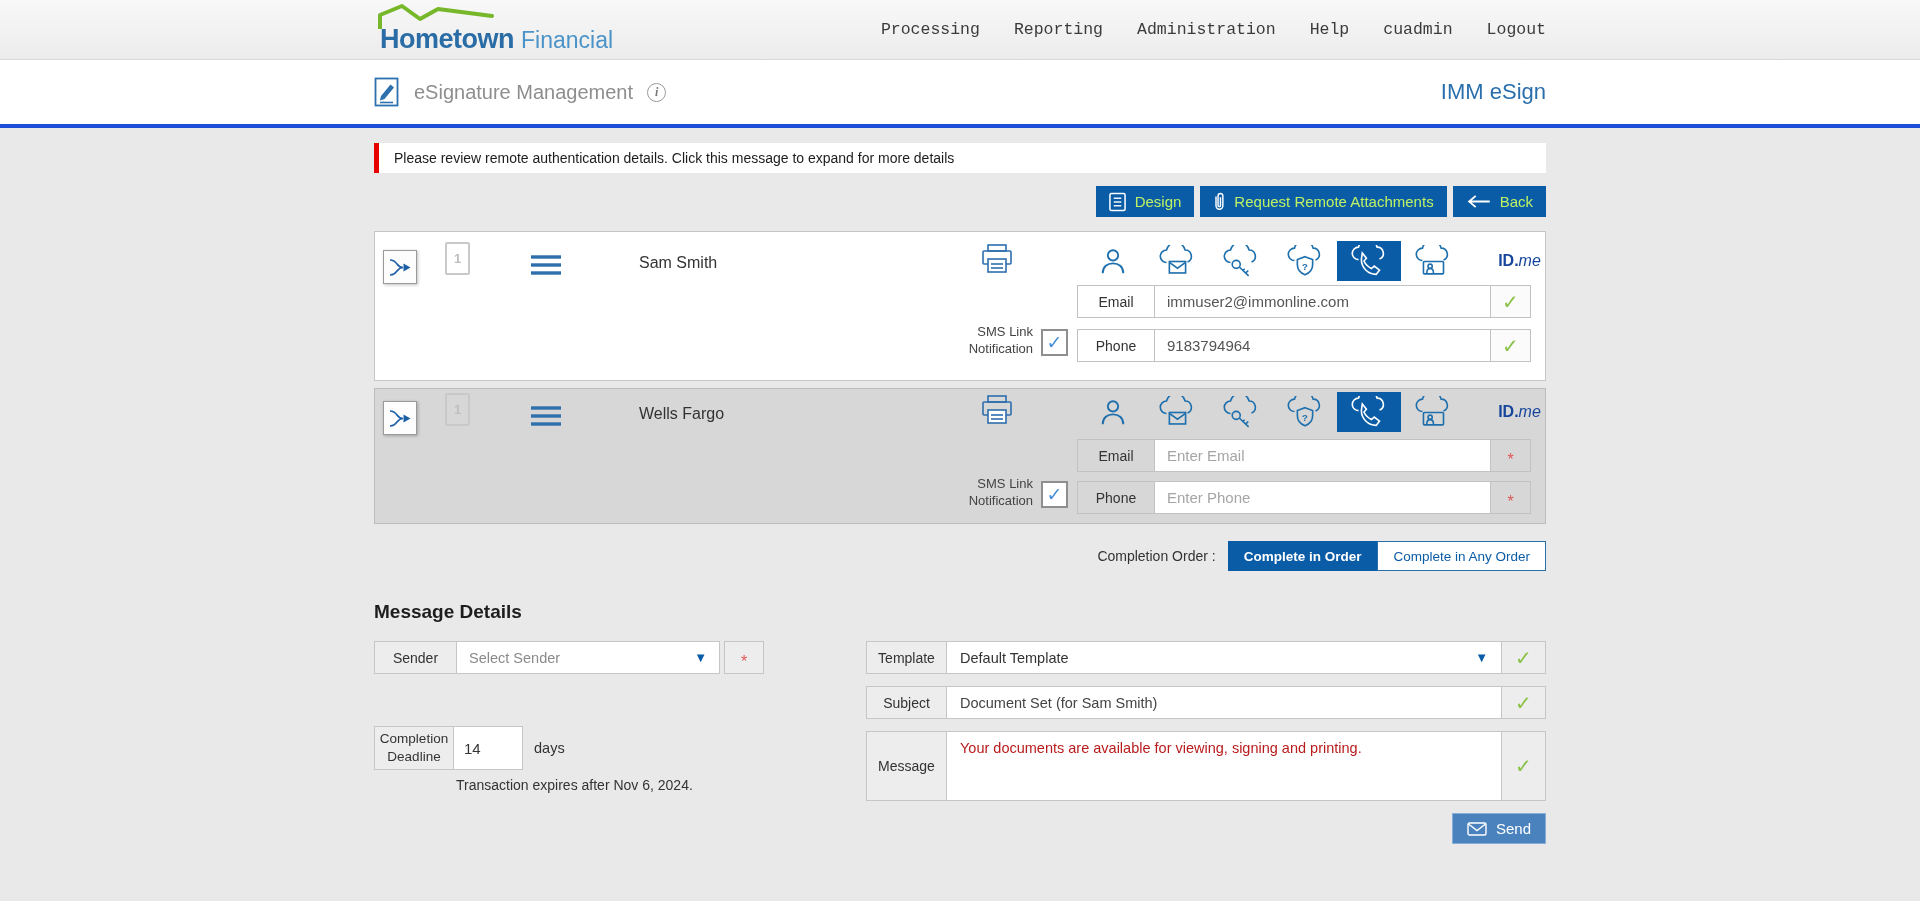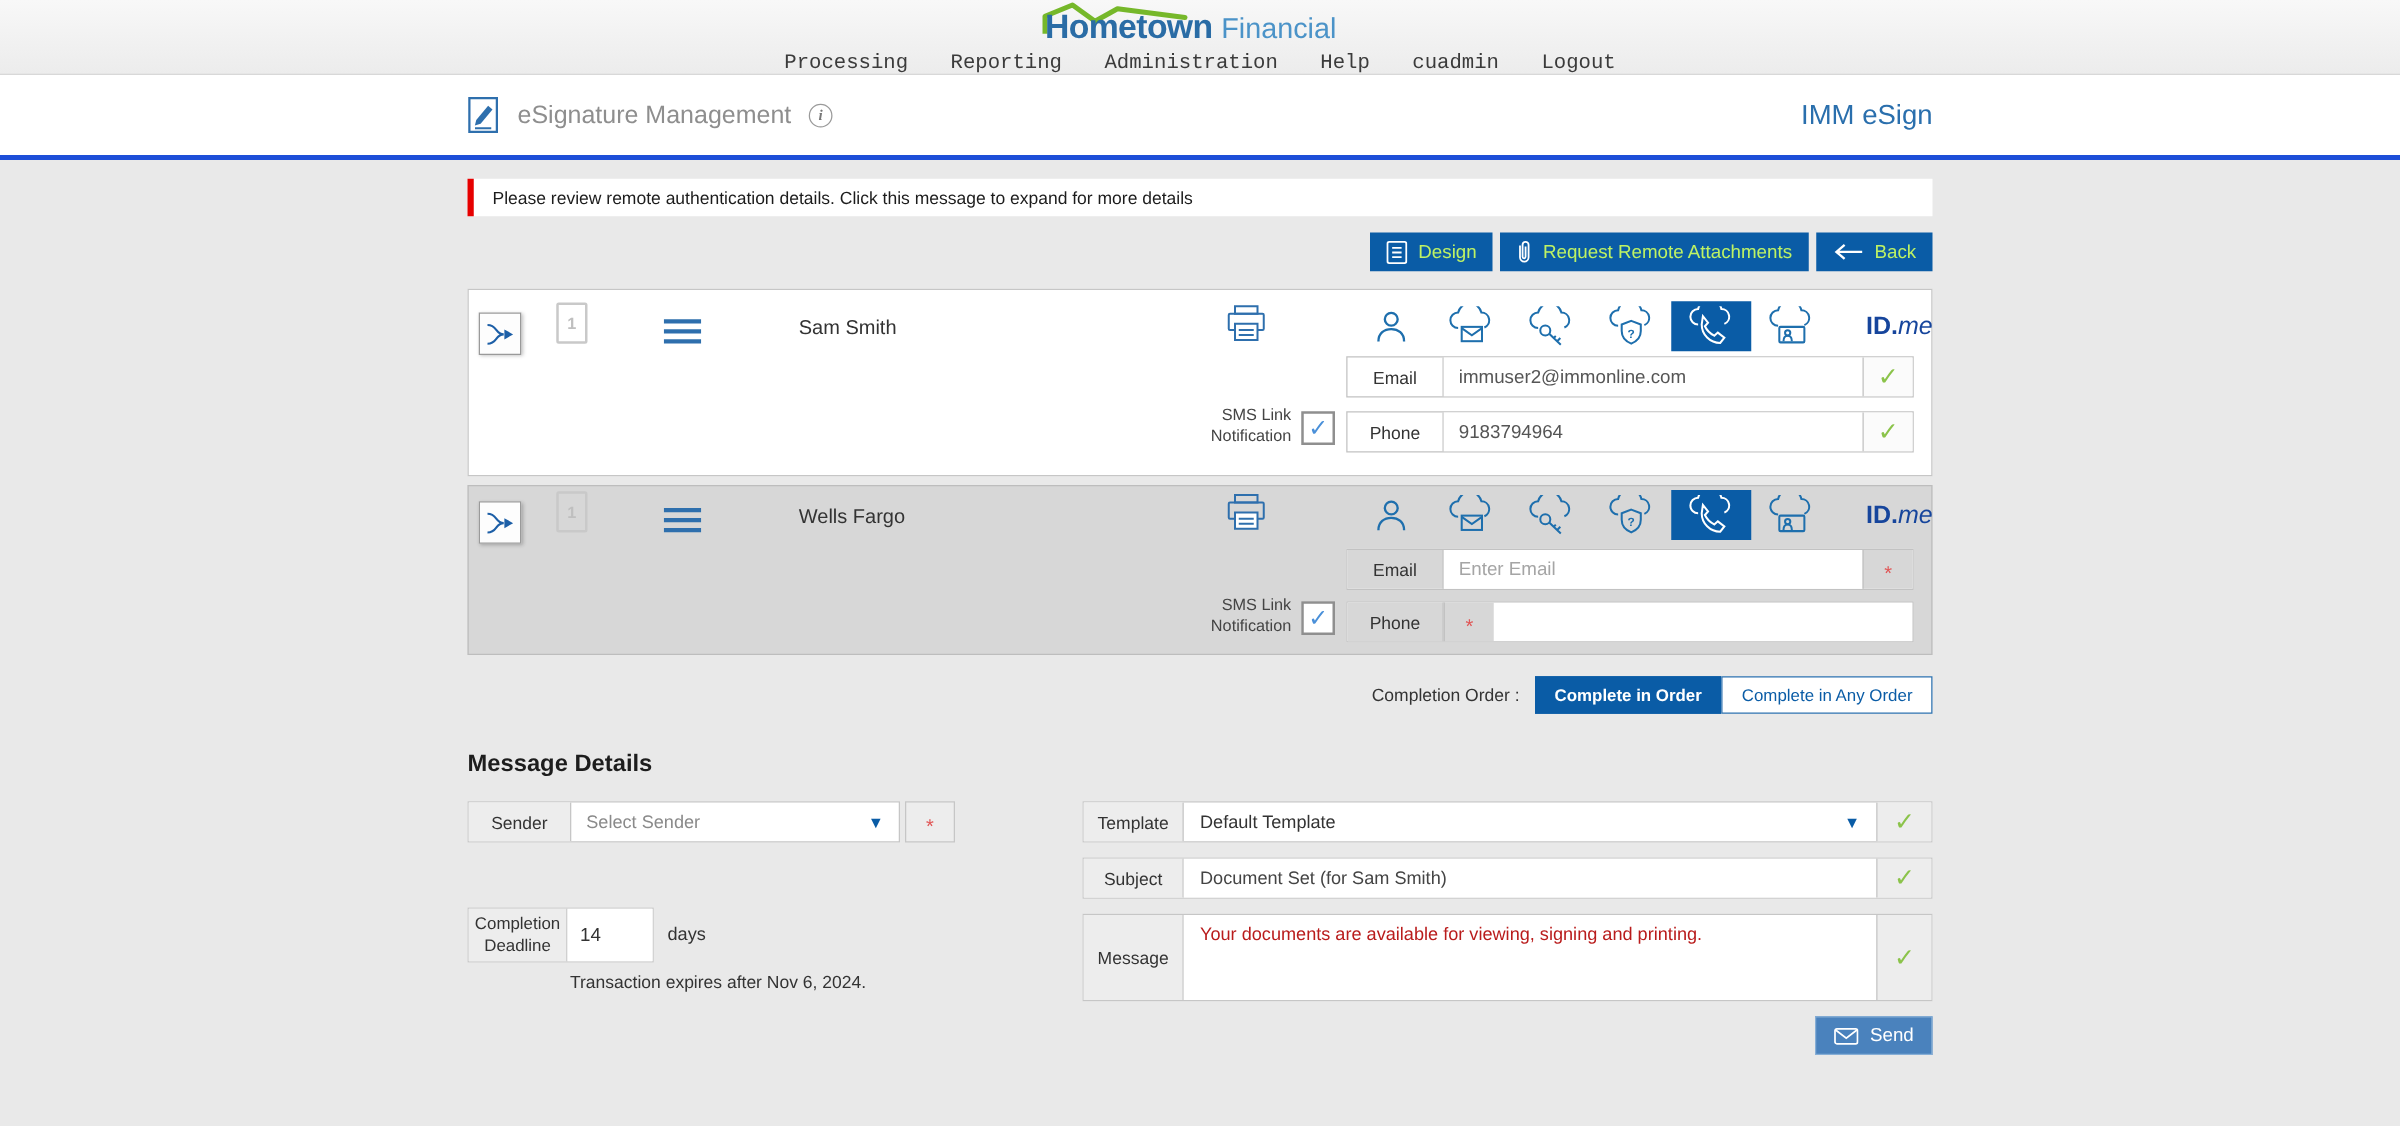--- a/index.html
+++ b/index.html
@@ -2,21 +2,21 @@
 <html><head>
 <meta charset="utf-8">
 <style>
   * { box-sizing: border-box; margin: 0; padding: 0; }
   html,body { width:1920px; height:901px; }
   body { font-family:"Liberation Sans", sans-serif; background:#e9e9e9; overflow:hidden; }
   .inner { width:1172px; margin:0 auto; }
 
   
   .topnav { height:60px; background:linear-gradient(#f8f8f8,#ececec); border-bottom:1px solid #d8d8d8; }
-  .topnav .inner { height:100%; display:flex; align-items:center; justify-content:space-between;flex-direction:column; }
+  .topnav .inner { height:100%; display:flex; align-items:center; justify-content:space-between; }
   .brand { position:relative; width:260px; height:56px; }
   .brand svg { position:absolute; top:1px; left:0; }
   .brand-text { position:absolute; left:6px; bottom:3px; white-space:nowrap; }
   .brand-name { font-size:27px; font-weight:bold; color:#2a6ca5; letter-spacing:-0.5px; }
   .brand-suffix { font-size:23px; color:#4b93c8; margin-left:7px; }
   .nav-links { list-style:none; display:flex; align-items:center; gap:34px;font-family:Liberation Mono, monospace; }
   .nav-links li { font-size:16.5px; color:#3b3b3b; cursor:pointer; }
 
   
   .subheader { height:68px; background:#fff; border-bottom:4px solid #1d4ed8; }
@@ -60,21 +60,21 @@
   .print-icon { position:absolute; left:606px; cursor:pointer; }
   .panel-white .print-icon { top:12px; } .panel-gray .print-icon { top:6px; }
 
   .auth-bar { position:absolute; right:16px; display:flex; }
   .panel-white .auth-bar { top:9px; } .panel-gray .auth-bar { top:3px; }
   .auth-cell { width:64px; height:40px; display:flex; align-items:center; justify-content:center; cursor:pointer; }
   .auth-cell svg * { stroke:#1e6fad; fill:none; }
   .auth-cell svg text { fill:#1e6fad; stroke:none; }
   .auth-cell.selected { background:#0a5ca6; }
   .auth-cell.selected svg * { stroke:#fff; }
-  .idme { font-size:20px; color:#16459c; white-space:nowrap;margin-left:45px; }
+  .idme { font-size:16px; color:#16459c; white-space:nowrap;margin-left:45px; }
   .idme .b { font-weight:bold; } .idme .i { font-style:italic; }
 
   .field-row { position:absolute; left:702px; width:454px; height:33px; display:flex;
     border:1px solid #c2c2c2; background:#fff; }
   .panel-white .field-row.r-email { top:53px; } .panel-white .field-row.r-phone { top:97px; }
   .panel-gray  .field-row.r-email { top:50px; } .panel-gray  .field-row.r-phone { top:92px; }
   .f-label { width:77px; display:flex; align-items:center; justify-content:center; font-size:14px; color:#333;
     border-right:1px solid #c2c2c2; }
   .panel-gray .f-label { background:#d7d7d7; }
   .f-input { flex:1; border:none; outline:none; font-size:15px; color:#555; padding:0 12px;
@@ -392,20 +392,21 @@
         </div>
       </div>
 
       <div class="sms-label">SMS Link Notification</div>
       <div class="sms-checkbox">
         <span>✓</span>
       </div>
 
       <div class="field-row r-phone">
         <div class="f-label">Phone</div>
+        <input class="f-input" type="text" placeholder="Enter Phone" style="">
         <div class="f-status">
           <span class="asterisk">*</span>
         </div>
       </div>
     </div>
 
     <div class="order-row">
       <span class="order-label">Completion Order :</span>
       <button class="order-btn sel">Complete in Order</button>
       <button class="order-btn unsel">Complete in Any Order</button>

